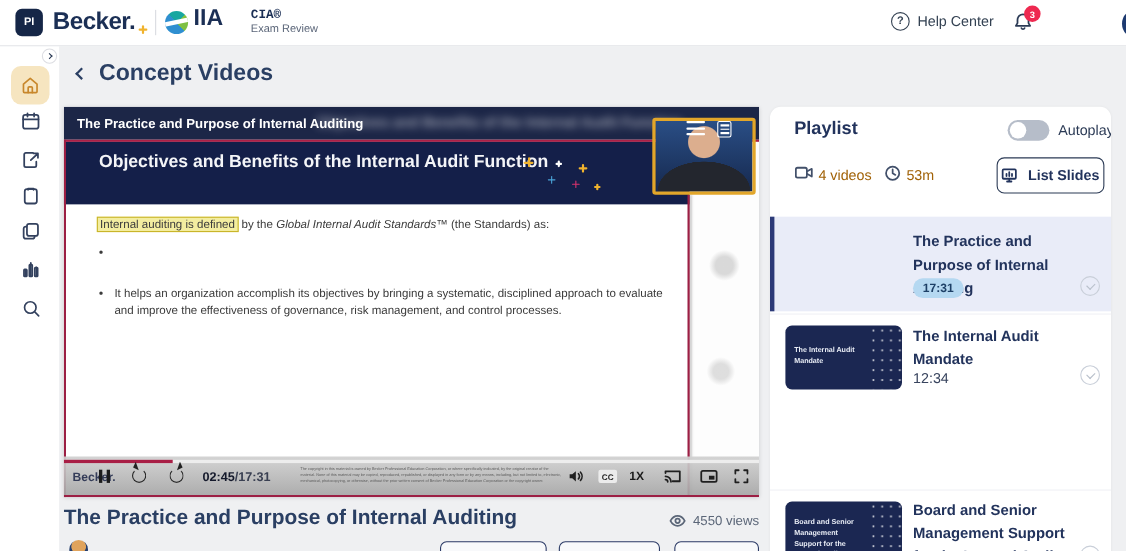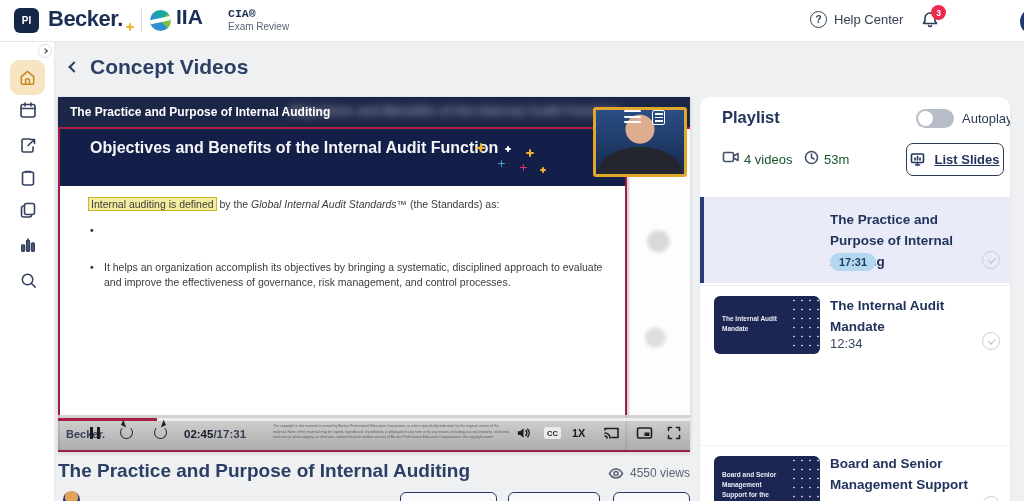--- a/index.html
+++ b/index.html
@@ -103,22 +103,22 @@
   .small-avatar { position:absolute; left:63px; top:491px; width:17px; height:17px; border-radius:50%; background:radial-gradient(circle at 50% 35%, #e0a35c 0 45%, #27406e 50%); z-index:10; }
   .stub-btn { position:absolute; top:492px; height:22px; border:1.5px solid #2b3a66; border-radius:6px; background:#f8f9fb; z-index:10; cursor:pointer; }
 
   
   .panel { position:absolute; left:700px; top:97px; width:310px; height:404px; background:#ffffff; border-radius:10px 10px 0 0; z-index:5; box-shadow:0 1px 3px rgba(0,0,0,.06); overflow:hidden; }
   .pl-heading { position:absolute; left:22px; top:11px; font-size:16.5px; font-weight:800; color:#22335c; }
   .toggle { position:absolute; left:216px; top:12px; width:38px; height:19px; background:#b6bdc9; border-radius:10px; cursor:pointer; }
   .toggle .knob { position:absolute; left:2px; top:2px; width:15px; height:15px; background:#fff; border-radius:50%; }
   .autoplay { position:absolute; left:262px; top:14px; font-size:13px; color:#2b3a55; }
   .meta-ic { position:absolute; top:53px; color:#42506a; }
-  .meta-txt { position:absolute; top:55px; font-size:13px; color:#14532d; }
-  .list-slides-btn { position:absolute; left:206px; top:46px; width:98px; height:33px; border:1.6px solid #2b3a55; border-radius:7px; background:#fff; display:flex; align-items:center; justify-content:center; gap:9px; color:#22335c; cursor:pointer;text-decoration:underline; }
+  .meta-txt { position:absolute; top:55px; font-size:13px; color:#a16207; }
+  .list-slides-btn { position:absolute; left:206px; top:46px; width:98px; height:33px; border:1.6px solid #2b3a55; border-radius:7px; background:#fff; display:flex; align-items:center; justify-content:center; gap:9px; color:#22335c; cursor:pointer; }
   .list-slides-label { font-size:13px; font-weight:bold; }
 
   .pl-item { position:absolute; left:0; width:310px; background:#fff; cursor:pointer; }
   .pl-item.active { background:#e9ecf8; }
   .active-bar { position:absolute; left:0; top:0; width:4px; height:100%; background:#2c3a78; }
   .thumb { position:absolute; left:14px; width:106px; height:58px; background:#1b2752; border-radius:6px; overflow:hidden; }
   .thumb .tt { position:absolute; left:8px; top:7px; font-size:8.5px; font-weight:bold; color:#e9a93c; }
   .thumb .ts { position:absolute; left:8px; font-size:6.5px; font-weight:bold; color:#e9edf6; width:62px; line-height:1.5; }
   .thumb .ts.gold-sub { top:21px; color:#f0e9d2; }
   .thumb-dots { position:absolute; right:0; top:0; width:30px; height:100%;

